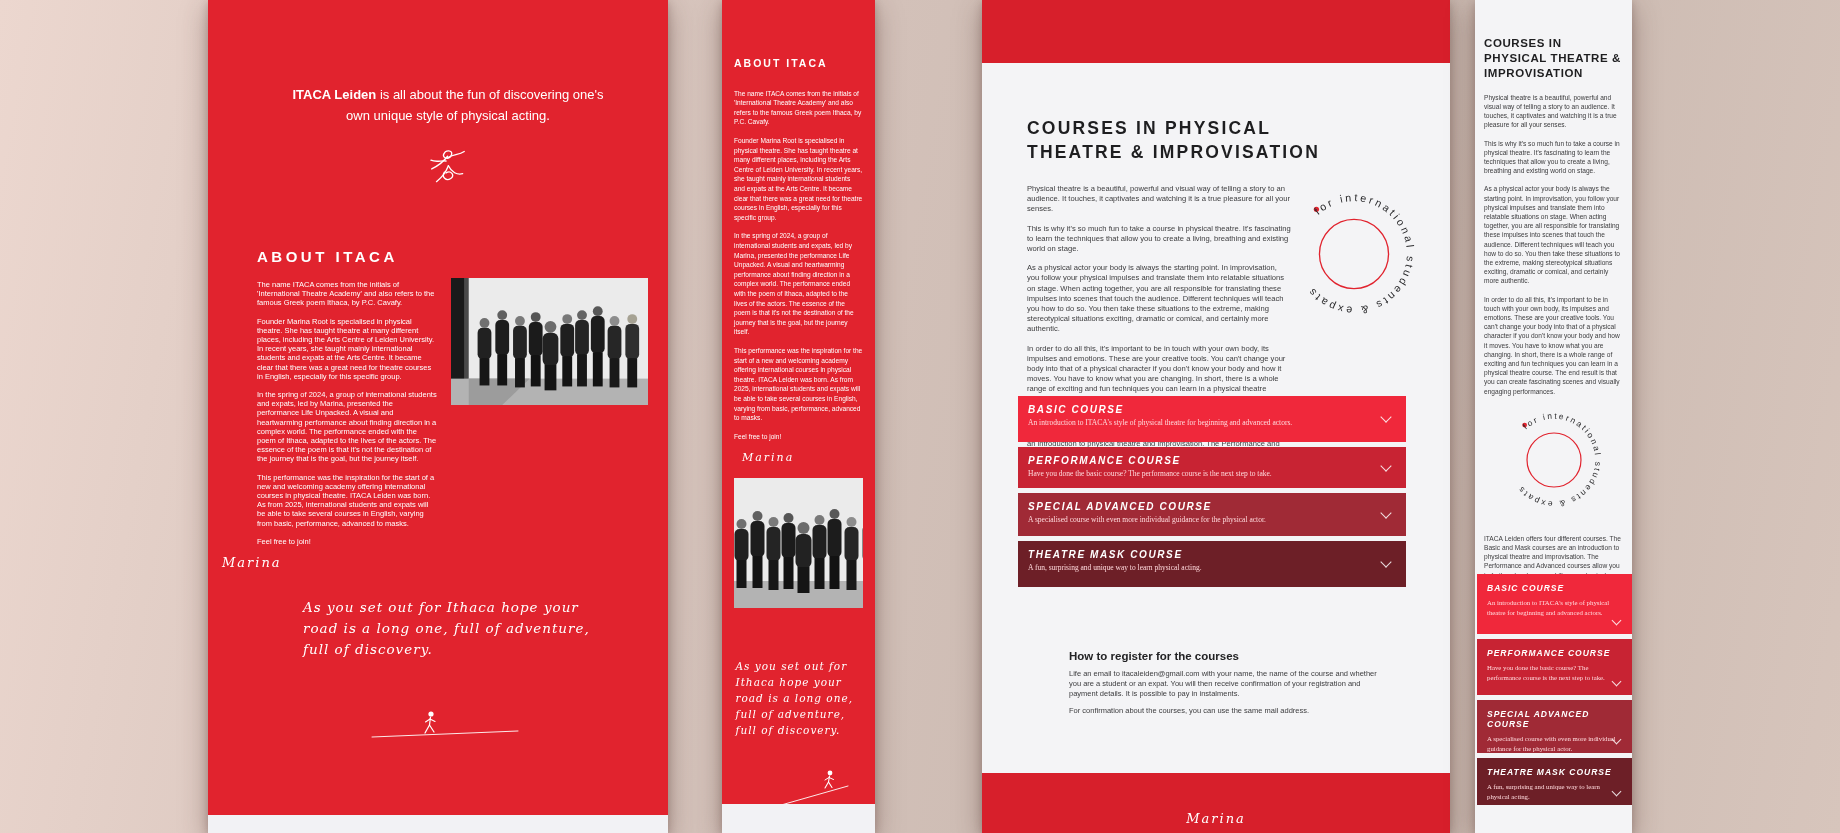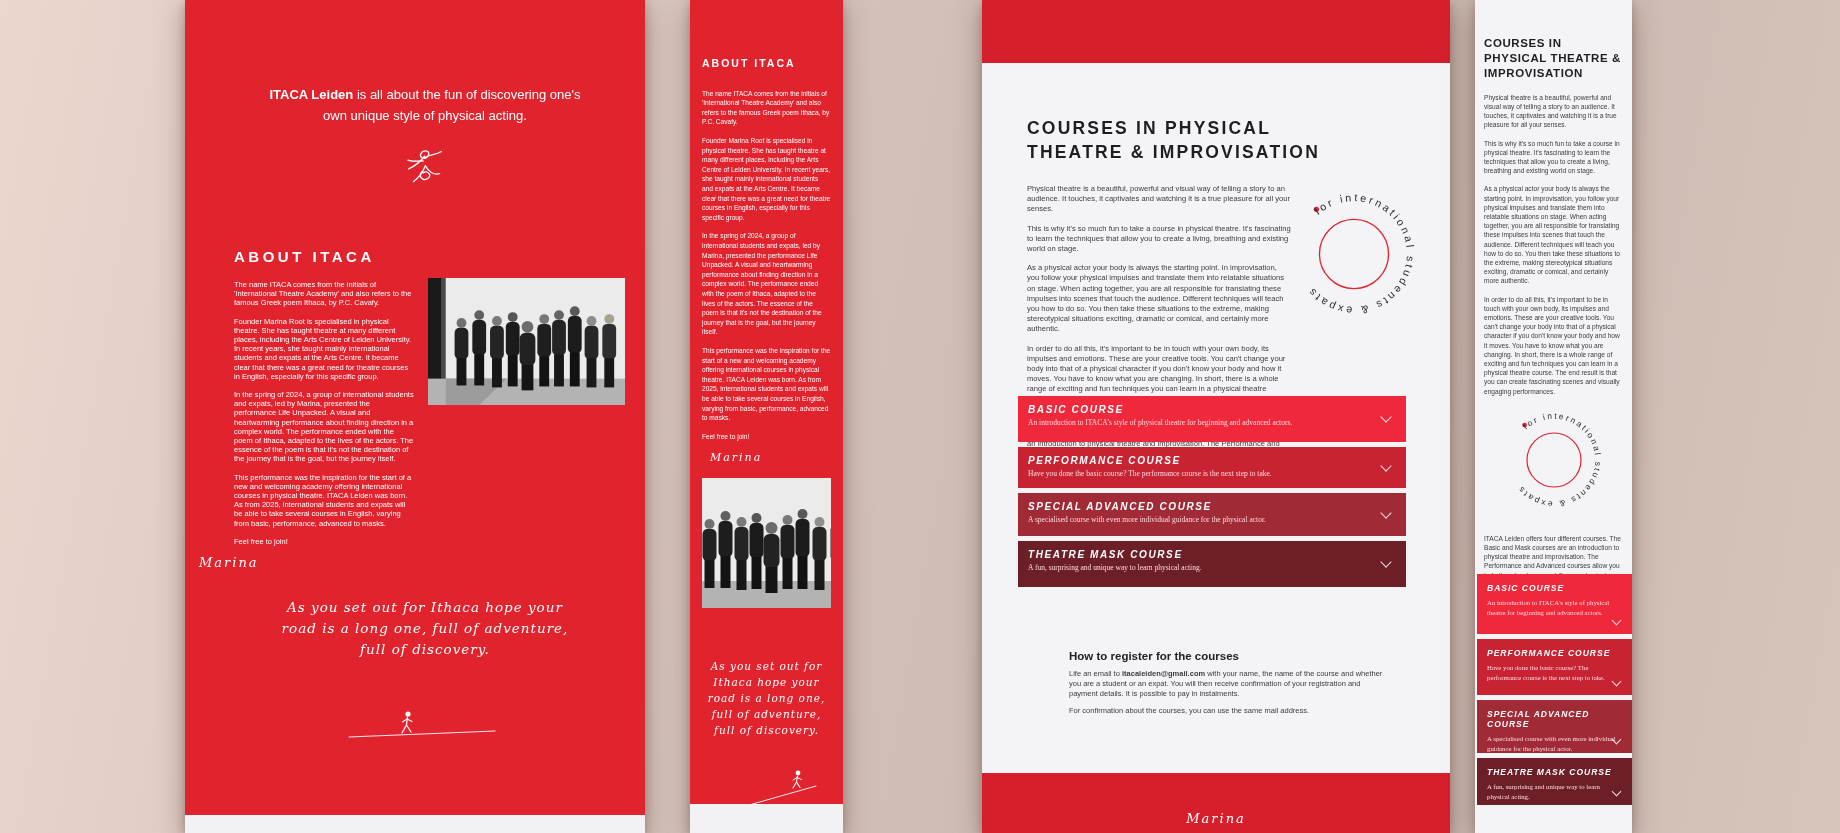--- a/index.html
+++ b/index.html
@@ -1,34 +1,34 @@
 <!DOCTYPE html>
 <html><head>
 <meta charset="utf-8">
 <style>
   html,body{margin:0;padding:0;}
   body{font-family:"Liberation Sans", sans-serif; -webkit-font-smoothing:antialiased;}
   #canvas{position:relative;width:1840px;height:833px;overflow:hidden;
     background:linear-gradient(100deg,#ecd7cf 0%,#dcc9c1 22%,#d3c1b9 45%,#c9b8af 72%,#d7c5bc 100%);}
   .panel{position:absolute;top:0;height:833px;box-shadow:0 8px 26px rgba(70,40,35,.38),0 2px 8px rgba(70,40,35,.25);}
-  .red-panel{color:#fff;}
+  .red-panel{color:#fff;margin-left:32px;}
   
-  #p1{left:185px;width:460px;}
+  #p1{left:176px;width:460px;}
   .p1-inner{padding:84px 0 0 0;}
   .p1-intro{width:330px;margin:0 auto;text-align:center;font-size:13px;line-height:21px;font-weight:300;transform:translateX(10px);}
   .p1-intro b{font-weight:700;}
   .logo-wrap{width:48px;margin:16px auto 0;transform:translateX(8px);}
   .p1-about-h{margin:56px 0 0 49px;font-size:15px;font-weight:700;letter-spacing:3.5px;}
   .p1-body{margin:15px 0 0 49px;width:180px;font-size:7.5px;line-height:9.2px;font-weight:300;}
   .p1-body p{margin:0 0 9px 0;}
   .sig{font-family:"DejaVu Serif",serif;font-style:italic;letter-spacing:2px;}
   .p1-sig{margin:8px 0 0 14px;font-size:13px;}
   .photo-desktop{position:absolute;left:243px;top:278px;width:197px;height:127px;}
   .photo-mobile{margin:14px 0 0 0;width:129px;height:130px;}
-  .quote{font-family:"DejaVu Serif",serif;font-style:italic;text-align:center;letter-spacing:1px;}
+  .quote{font-family:"DejaVu Serif",serif;font-style:italic;letter-spacing:1px;}
   .p1-quote{position:absolute;left:95px;top:597px;width:290px;font-size:13.5px;line-height:21px;}
   .p1-hill{position:absolute;left:160px;top:698px;}
   .strip{position:absolute;left:0;right:0;bottom:0;background:#f2f2f5;}
   .p1-strip{height:18px;}
   
   #p2{left:690px;width:153px;}
   .p2-inner{padding:48px 12px 0 12px;}
   .p2-about-h{font-size:10.5px;font-weight:700;letter-spacing:2px;}
   .p2-body{margin-top:20px;font-size:6.6px;line-height:9.6px;font-weight:300;}
   .p2-body p{margin:0 0 9px 0;}
@@ -44,21 +44,21 @@
   .p3-body p{margin:0 0 9px 0;}
   .badge-desktop{position:absolute;left:308px;top:190px;}
   .bars{position:absolute;left:36px;top:396px;width:388px;}
   .bar{position:relative;color:#fff;margin-bottom:5px;padding:8px 30px 8px 10px;height:44px;box-sizing:border-box;overflow:hidden;cursor:pointer;}
   .bar-title{font-size:10px;font-weight:700;letter-spacing:1.6px;font-style:italic;}
   .bar-sub{margin-top:3px;font-size:7.5px;font-weight:300;color:#ffd9dc;font-family:Liberation Serif, serif;}
   .chev{position:absolute;right:16px;top:50%;width:7px;height:7px;margin-top:-6px;border-right:1.6px solid #fff;border-bottom:1.6px solid #fff;transform:rotate(45deg);opacity:.85;}
   .register{position:absolute;left:87px;top:650px;width:316px;color:#3c3c3e;}
   .register h3{margin:0;font-size:11.5px;font-weight:700;color:#222224;}
   .register p{margin:7px 0 0 0;font-size:7.5px;line-height:10px;}
-  .register .email{font-weight:700;}
+  .register .email{font-weight:400;}
   .p3-footer{position:absolute;left:0;right:0;bottom:0;height:60px;text-align:center;color:#fff;}
   .p3-footer .sig{display:inline-block;margin-top:38px;font-size:13px;}
   
   #p4{left:1475px;width:157px;background:#f4f4f6;color:#3c3c3e;}
   .p4-inner{padding:28px 9px 0 9px;}
   .p4-title{width:142px;font-size:11.5px;line-height:15px;font-weight:700;letter-spacing:.6px;color:#1e1e20;}
   .p4-body{margin-top:12px;font-size:6.6px;line-height:9.2px;}
   .p4-body p{margin:0 0 9px 0;}
   .badge-mobile{display:block;margin:14px auto 0;}
   .p4-offers{margin:20px 0 0 0;width:139px;font-size:6.6px;line-height:9.2px;}

